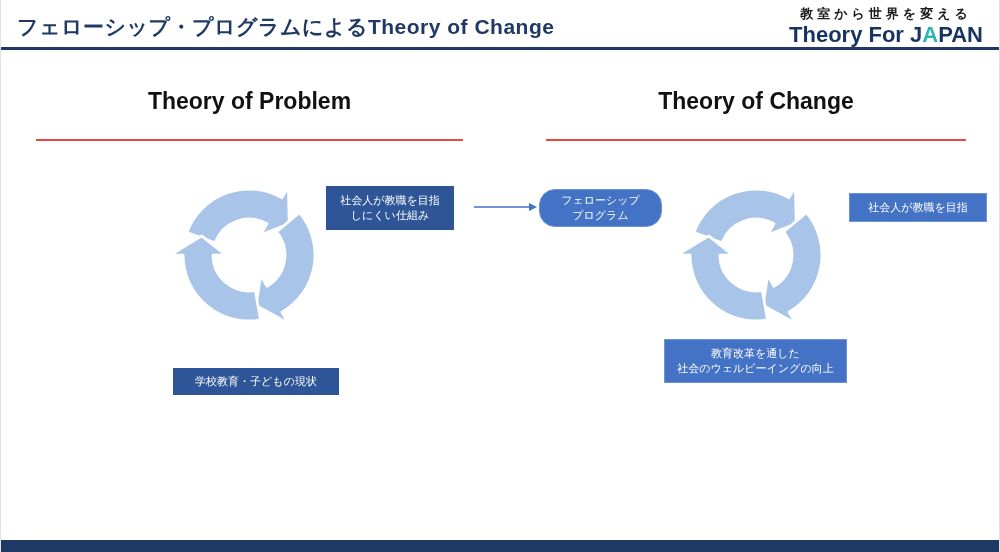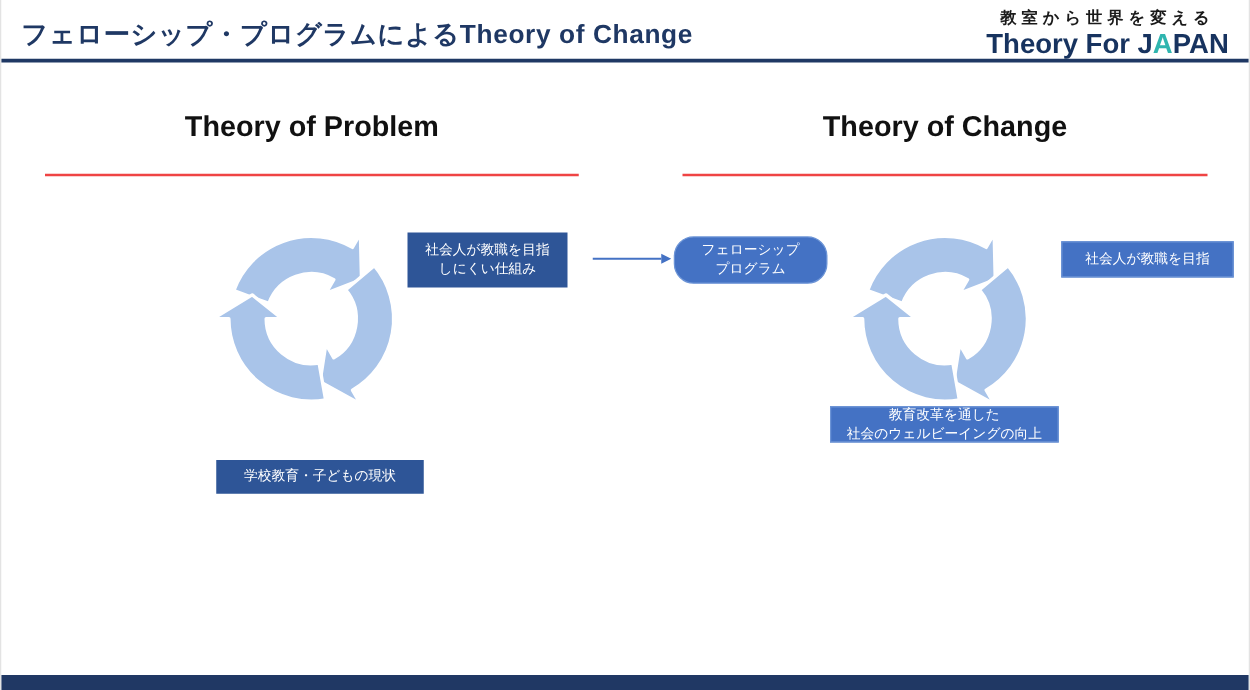--- a/index.html
+++ b/index.html
@@ -40,21 +40,21 @@
     display:flex; align-items:center; justify-content:center; text-align:center;
     white-space:pre-line; padding:2px 4px; box-sizing:border-box;
   }
   .box.dark   { background:#2E5597; }
   .box.medium { background:#4472C4; border:1px solid #6C94D6; }
   .box-society   { left:30px;  top:193px; width:127px; height:29px; }
   .box-barrier   { left:325px; top:186px; width:128px; height:44px;font-family:Liberation Serif, serif; }
   .box-school    { left:172px; top:344px; width:166px; height:27px;margin-top:24px; }
   .box-fellow    { left:538px; top:189px; width:123px; height:38px;border-radius:16px; }
   .box-newenv    { left:848px; top:193px; width:138px; height:29px; }
-  .box-wellbeing { left:663px; top:325px; width:183px; height:29px; }
+  .box-wellbeing { left:663px; top:339px; width:183px; height:44px; }
   .connector { position:absolute; left:473px; top:200px; }
   .footer-bar {
     position:absolute; left:0; top:540px; width:100%; height:12px; background:#203864;
   }
 </style>
 </head>
 <body>
 
 <div class="slide">
 

